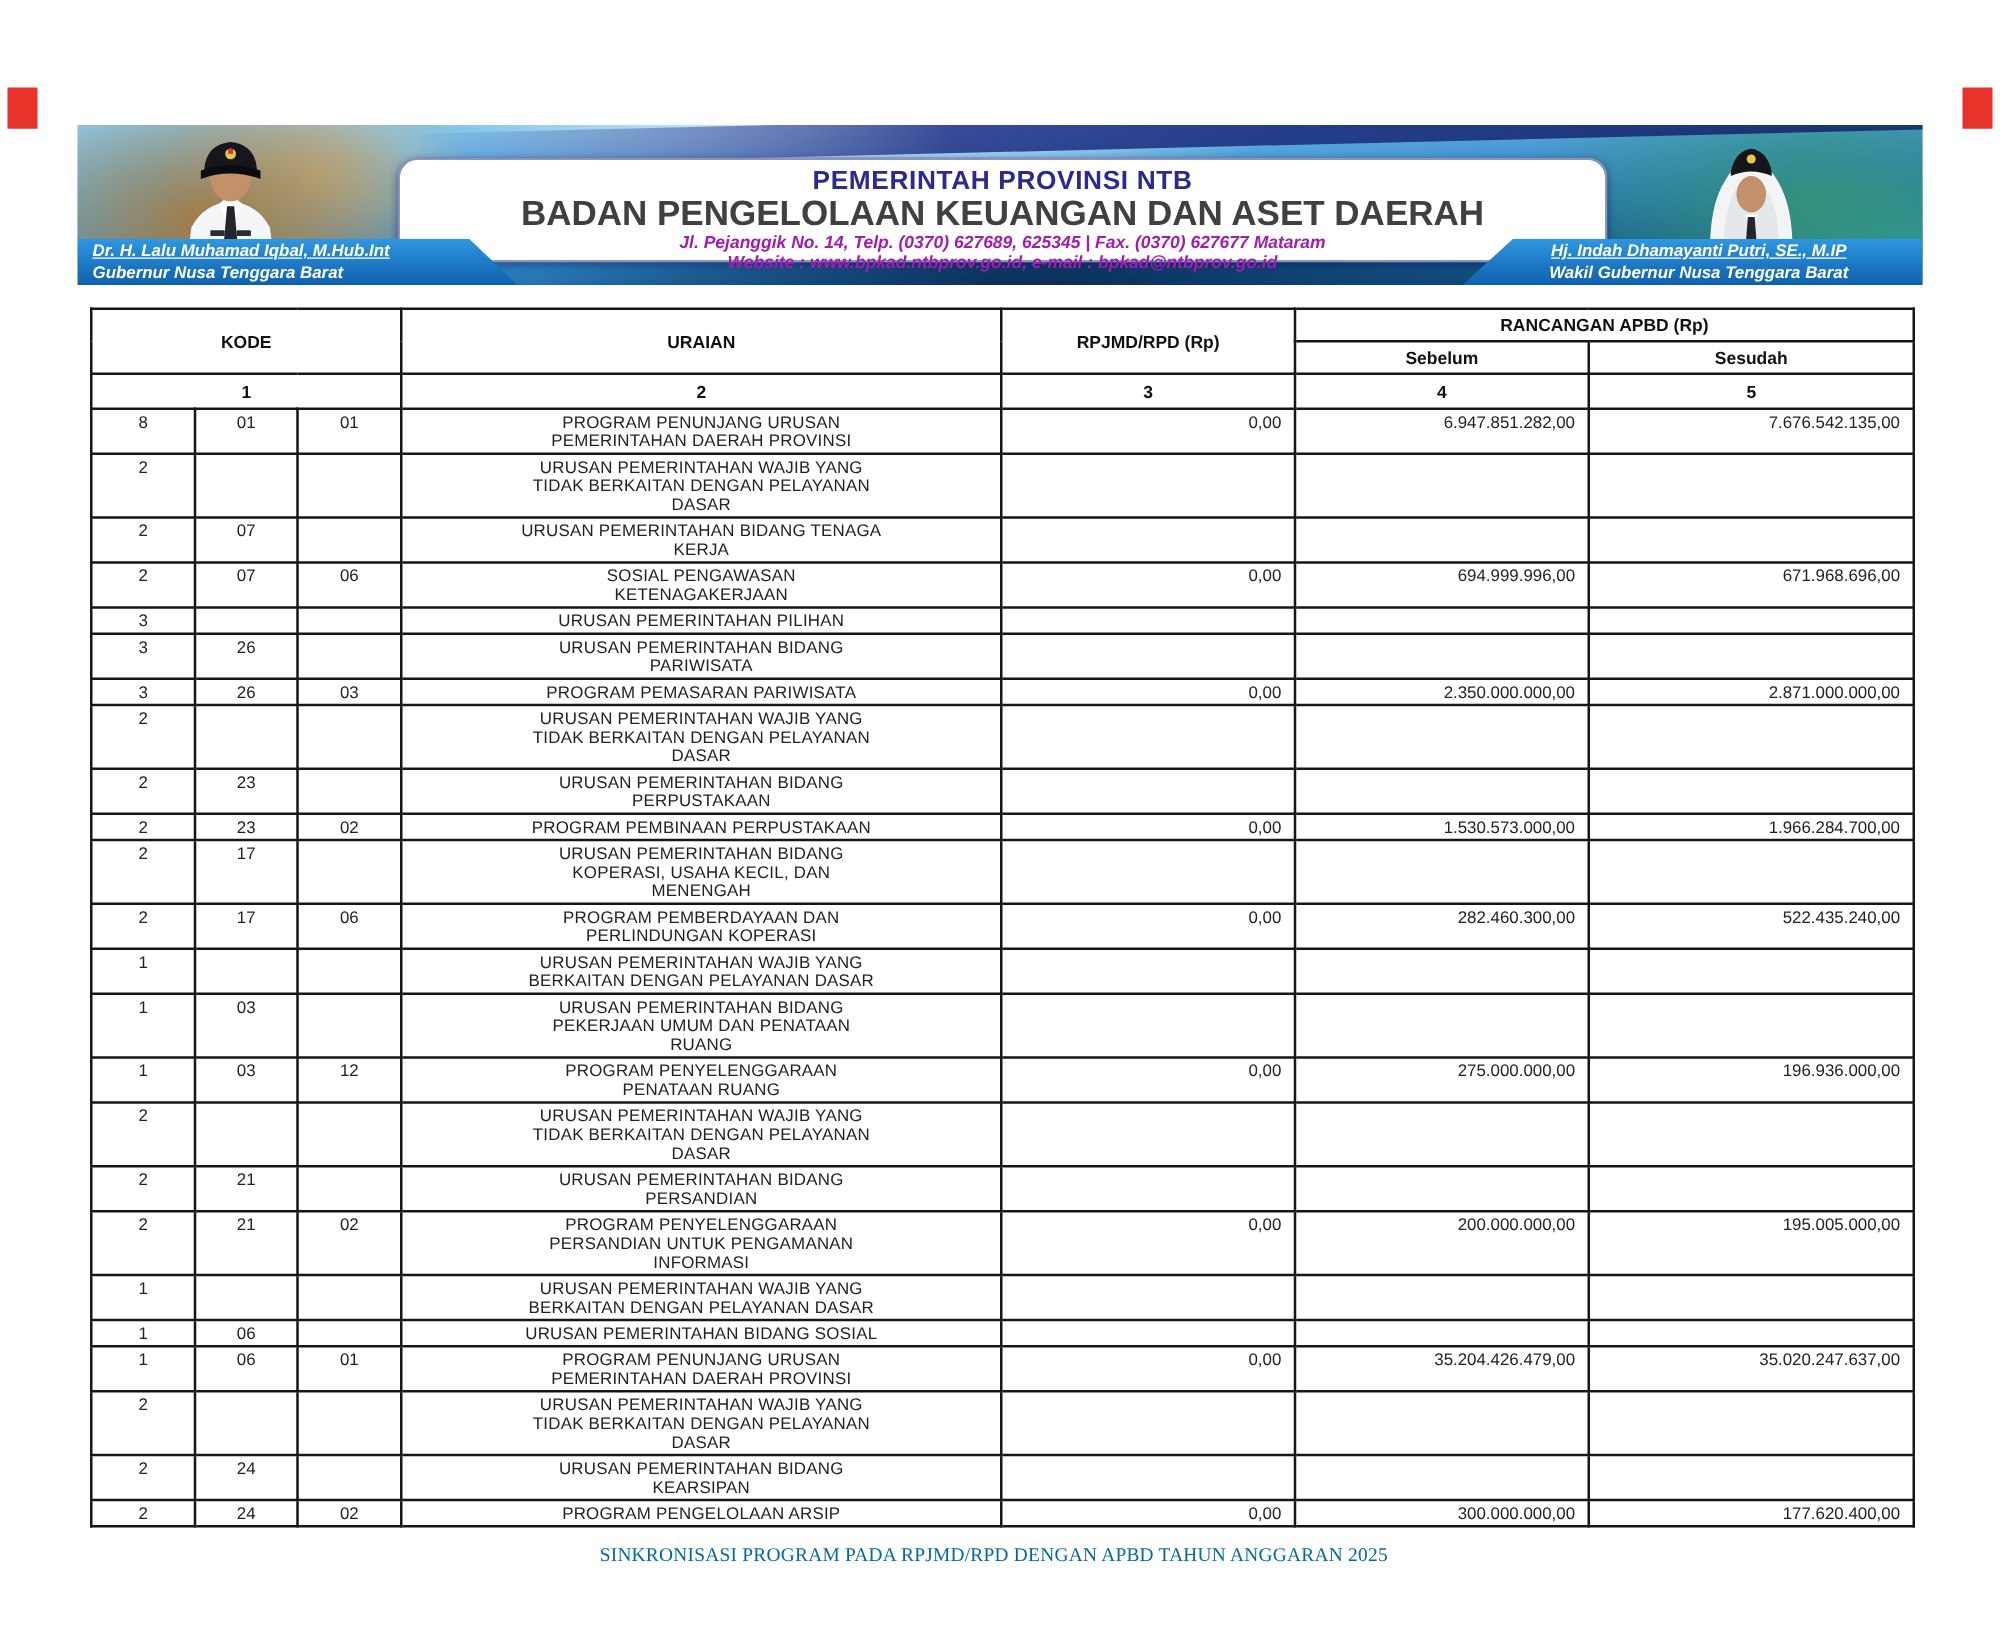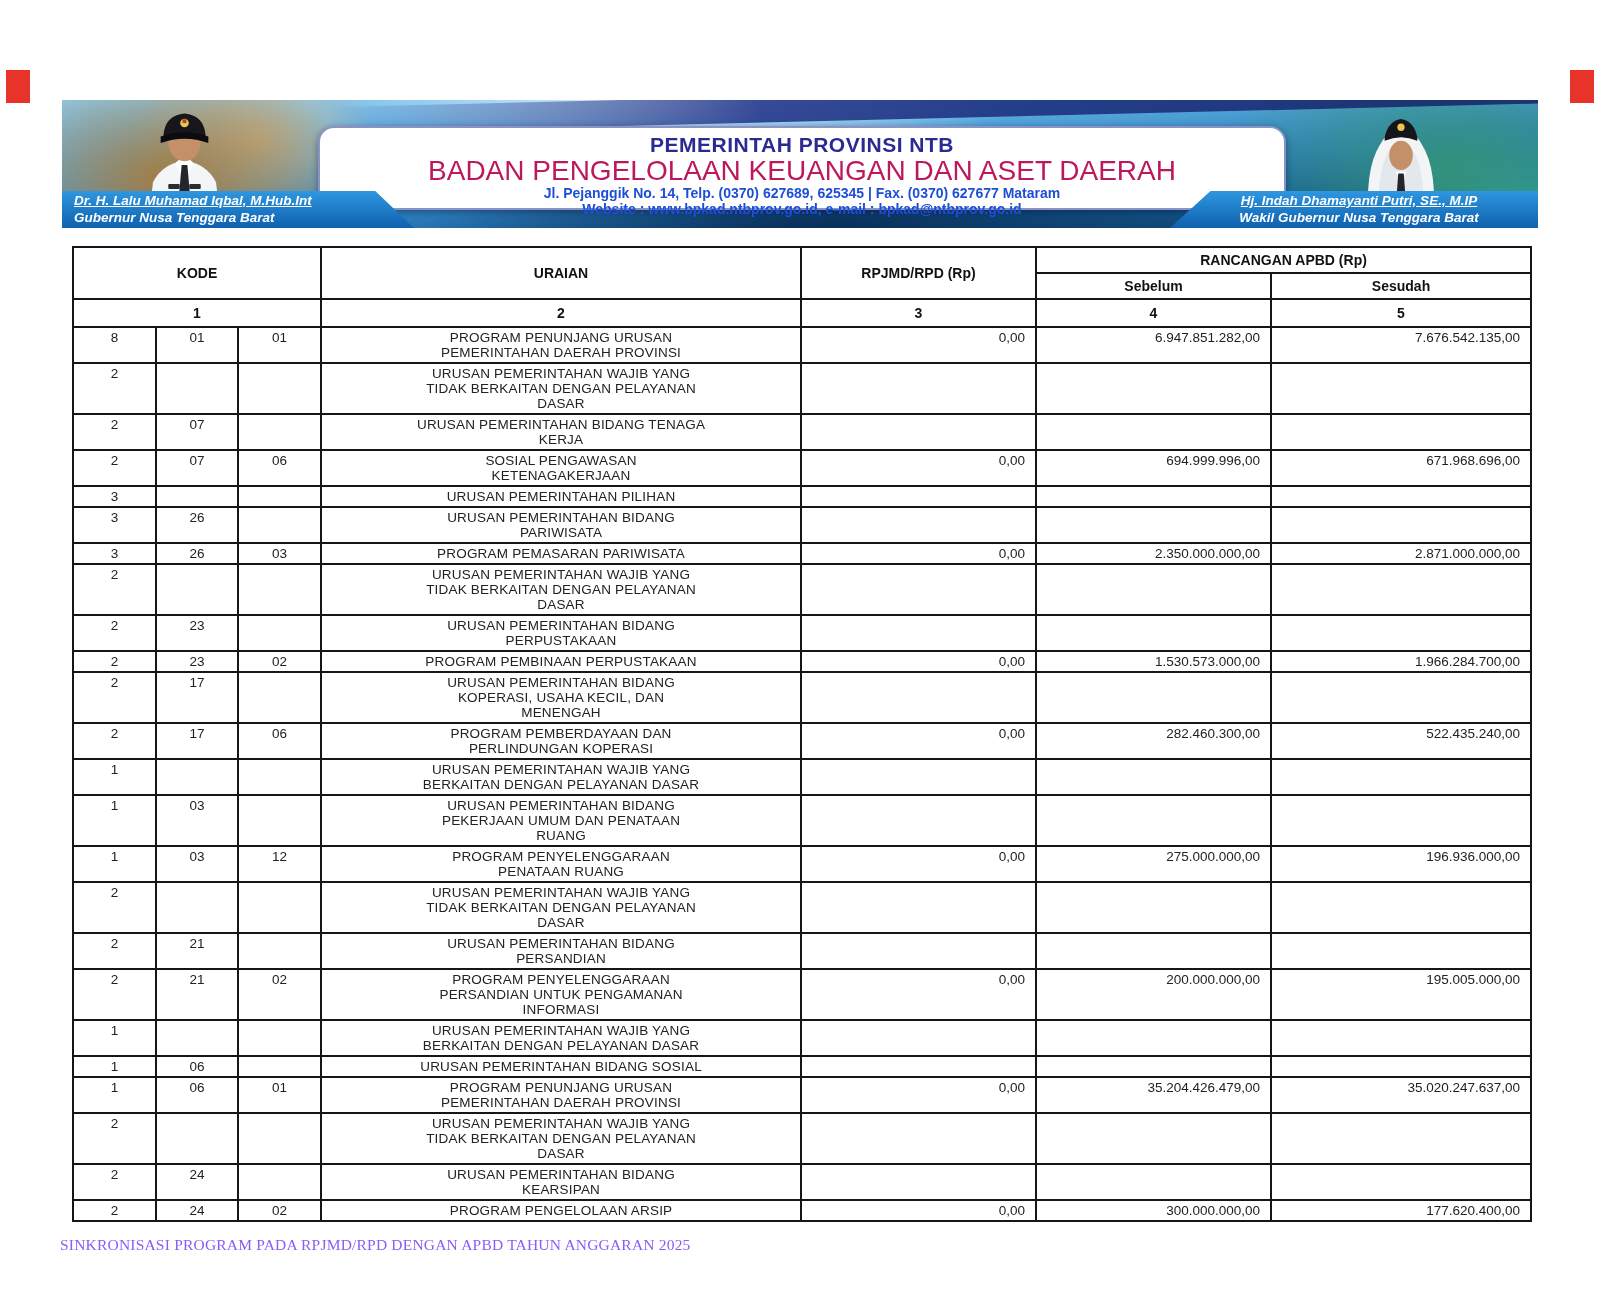--- a/index.html
+++ b/index.html
@@ -27,22 +27,22 @@
 
   .official{position:absolute;bottom:0;}
   .official.left{left:30px;width:185px;height:124px;}
   .official.right{right:62px;width:150px;height:118px;}
   .official svg{width:100%;height:100%;display:block;}
 
   .title-box{position:absolute;left:256px;top:26px;width:968px;height:84px;background:#fff;
       border:2px solid rgba(44,58,150,.55);border-radius:16px;box-shadow:0 2px 7px rgba(0,5,40,.4);
       text-align:center;padding-top:5px;box-sizing:border-box;}
   .t1{font-size:21px;font-weight:800;color:#2b2a92;letter-spacing:.5px;line-height:23px;}
-  .t2{font-size:28px;font-weight:400;color:#be185d;letter-spacing:0;line-height:29px;}
-  .t3,.t4{font-size:14px;font-weight:700;color:#1d4ed8;line-height:16px;}
+  .t2{font-size:28px;font-weight:700;color:#404040;letter-spacing:0;line-height:29px;}
+  .t3,.t4{font-size:14px;font-weight:700;color:#a21caf;line-height:16px;font-style:italic;}
 
   .caption{position:absolute;bottom:0;height:37px;color:#fff;font-weight:700;font-size:13.5px;
       line-height:16.5px;background:linear-gradient(180deg,#2f97e0,#0f60ae);box-sizing:border-box;font-style:italic;}
   .caption.left{left:0;width:352px;padding:2px 10px 2px 12px;
       clip-path:polygon(0 0,89% 0,100% 100%,0 100%);}
   .caption.right{right:0;width:368px;text-align:center;padding:2px 0 2px 10px;
       clip-path:polygon(11% 0,100% 0,100% 100%,0 100%);}
   .cap-name{text-decoration:underline;white-space:nowrap;}
   .cap-title{white-space:nowrap;}
 
@@ -53,21 +53,21 @@
   table.budget th,table.budget td{border:2px solid #161616;}
   table.budget th{font-weight:700;font-size:14px;text-align:center;padding:4px 4px;color:#111;}
   thead tr.numrow th{padding:5px 4px;font-size:14px;}
   table.budget td{padding:2px 10px;vertical-align:top;line-height:15px;}
   td.code{text-align:center;}
   td.uraian{text-align:center;white-space:pre-line;letter-spacing:.2px;}
   td.money{text-align:right;padding-right:12px;}
 
   
   .footer-note{margin:14px 0 0 -12px;font-family:"Liberation Serif",serif;
-      font-size:15.5px;color:#8b5cf6;letter-spacing:.2px;}
+      font-size:15.5px;color:#0369a1;letter-spacing:.2px;text-align:center;}
 </style>
 </head>
 <body>
 
 <div class="page">
 
   <div class="corner-mark left"></div>
   <div class="corner-mark right"></div>
 
   <header class="banner">

